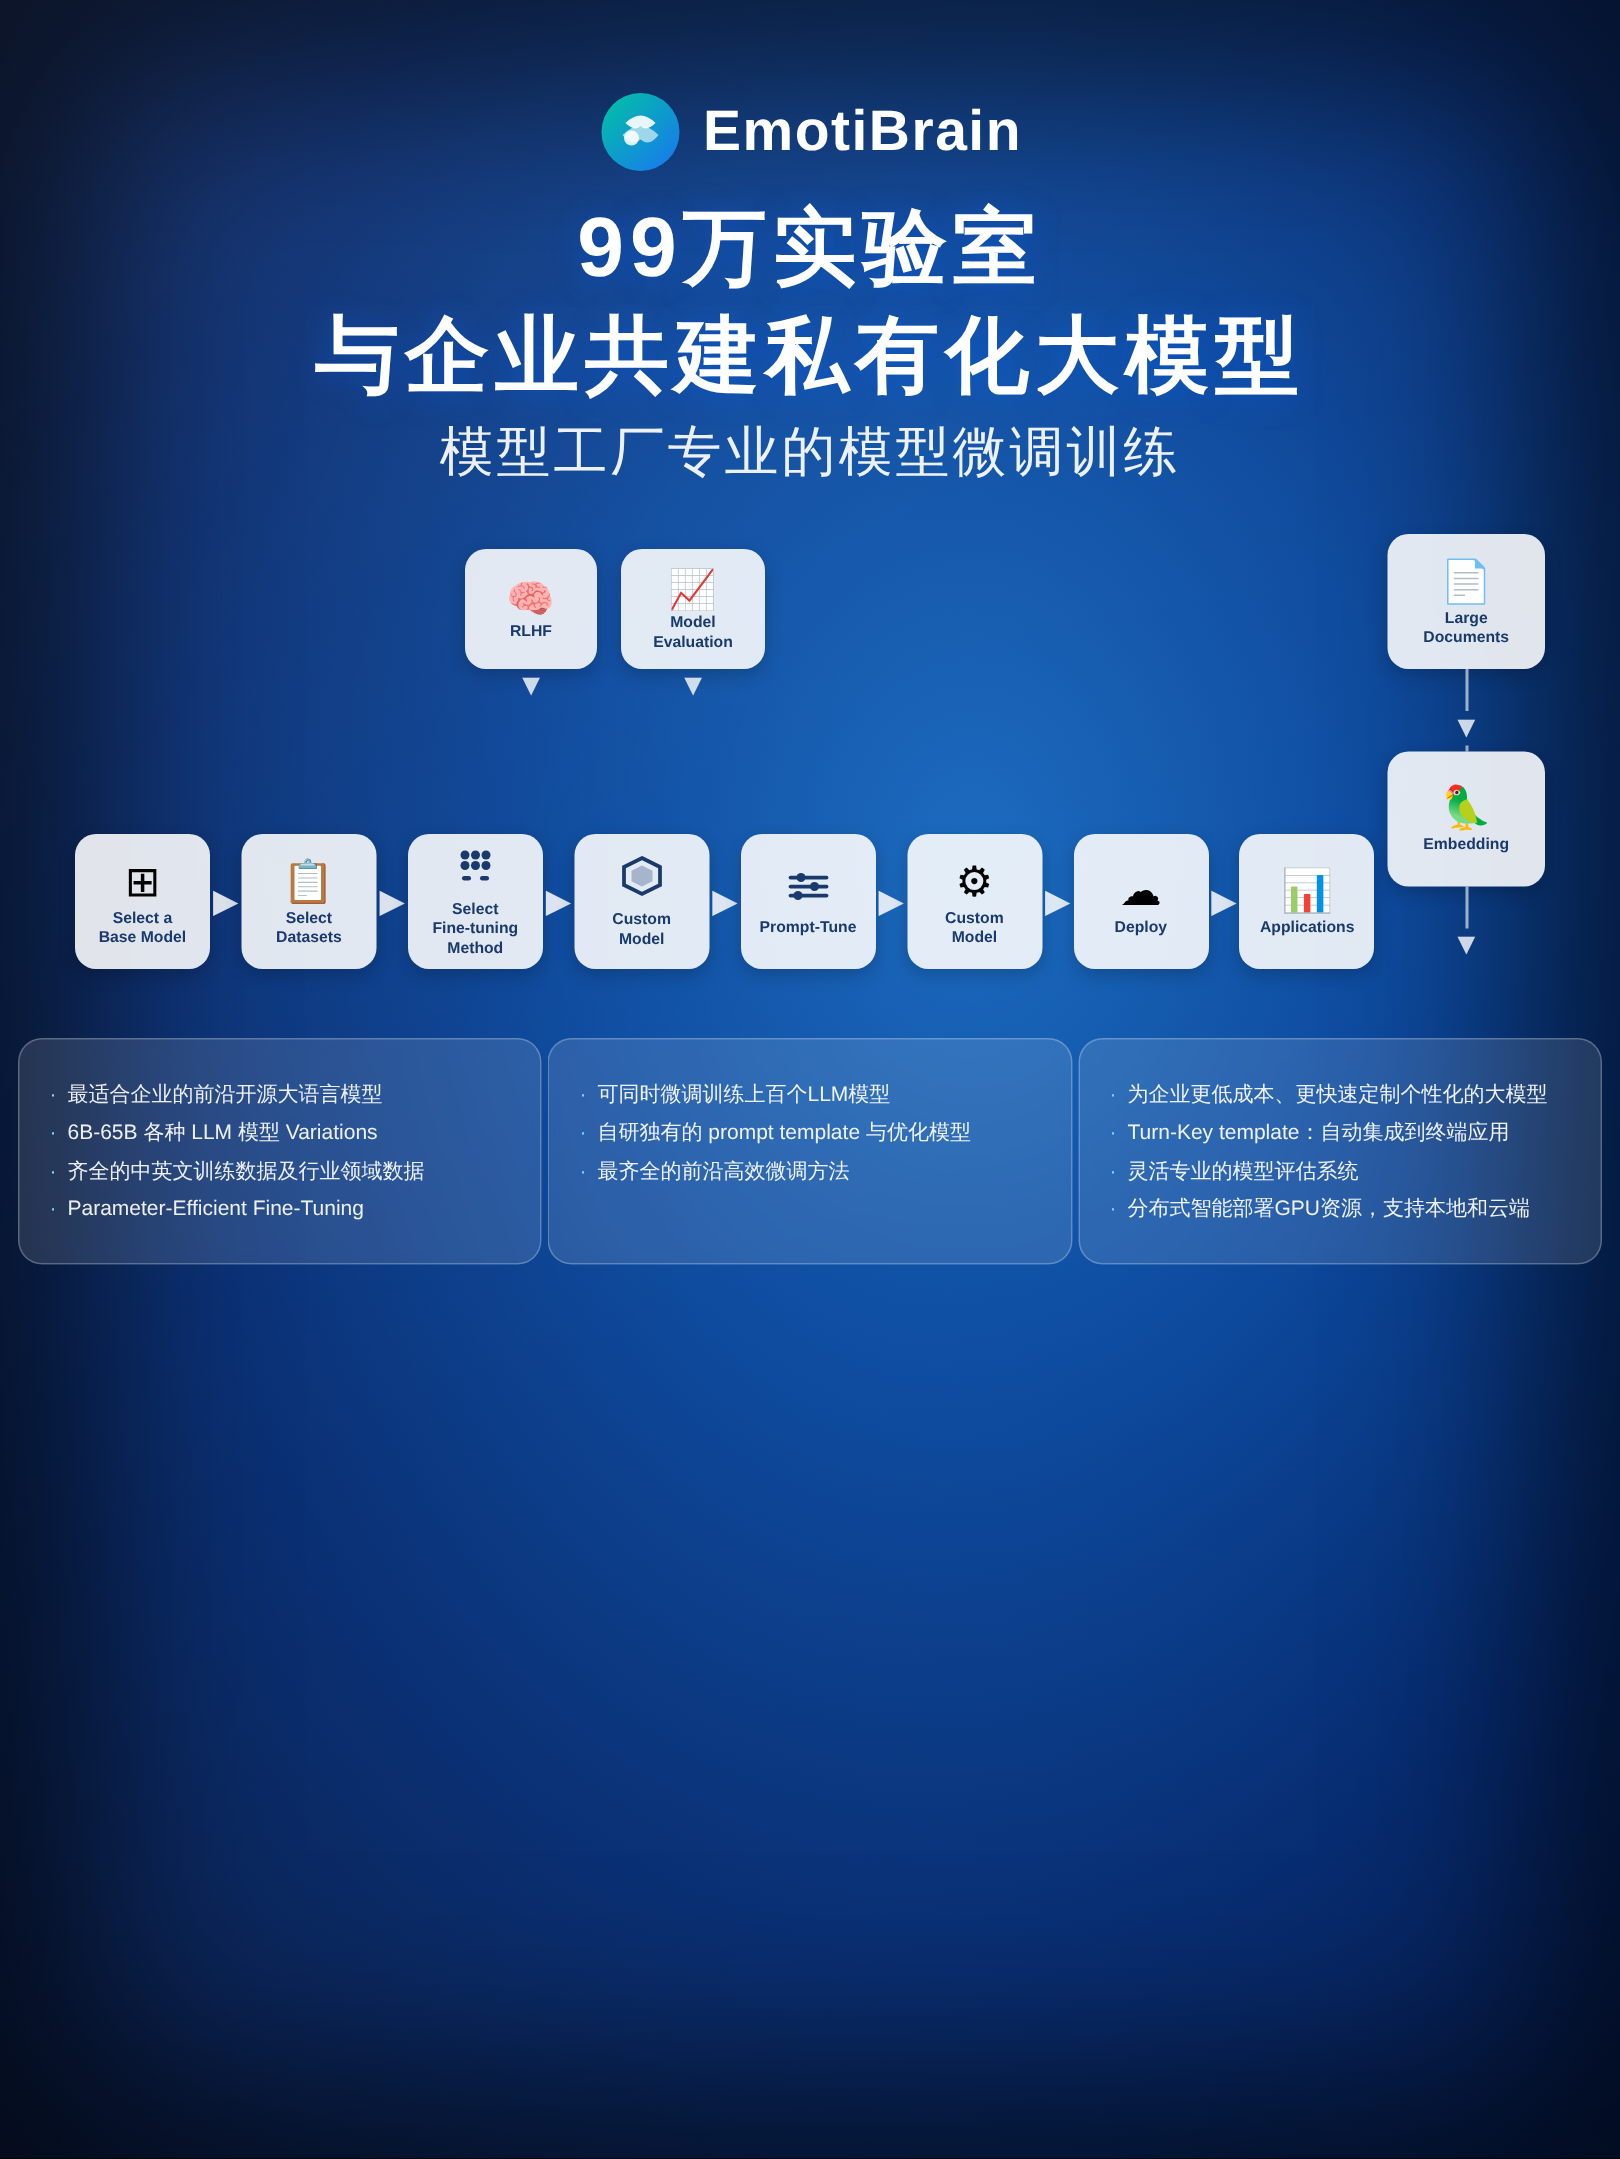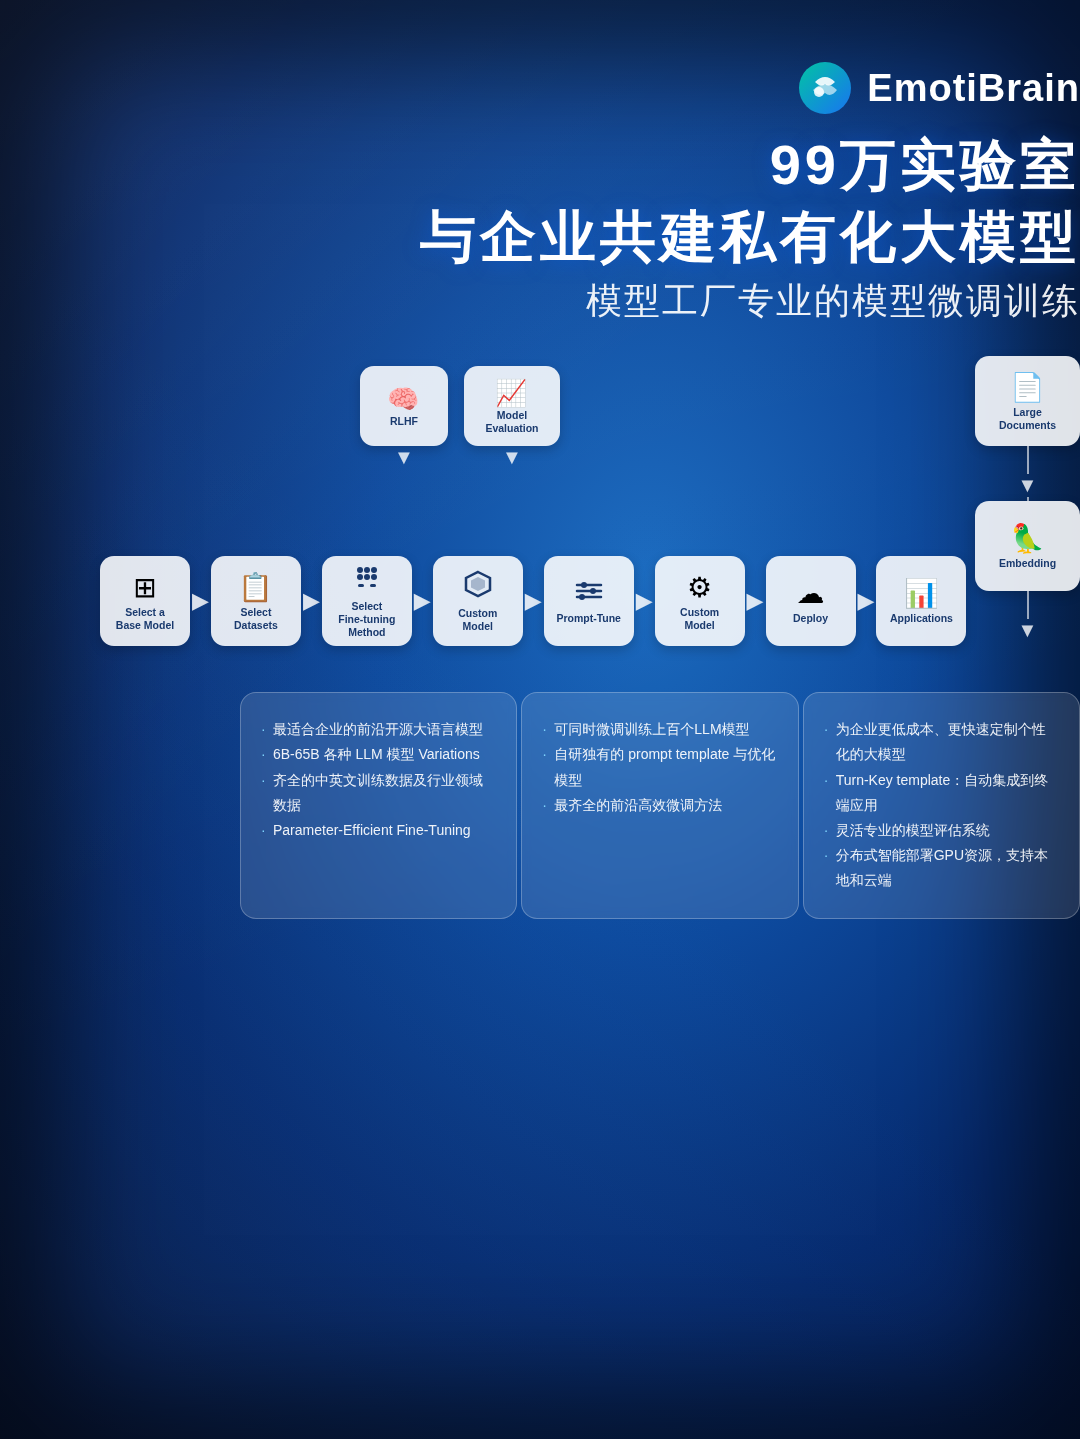--- a/index.html
+++ b/index.html
@@ -35,21 +35,21 @@
       top: 0; left: 0; right: 0; bottom: 0;
       box-shadow: inset 0 0 120px 60px rgba(0,0,0,0.55);
       pointer-events: none;
     }
 
     .content {
       position: relative;
       z-index: 2;
       display: flex;
       flex-direction: column;
-      align-items: flex-end;
+      align-items: center;
       padding-top: 60px;
     }
 
     
     .brand {
       display: flex;
       align-items: center;
       gap: 14px;
       margin-bottom: 18px;
     }
@@ -82,21 +82,21 @@
       color: rgba(255,255,255,0.92);
       text-align: center;
       margin-bottom: 30px;
       letter-spacing: 2px;
     }
 
     
     .info-cards {
       display: flex;
       gap: 4px;
-      width: 840px;
+      width: 1056px;
       margin-top: 10px;
     }
 
     .info-card {
       flex: 1;
       background: rgba(255,255,255,0.12);
       border: 1px solid rgba(255,255,255,0.25);
       border-radius: 16px;
       padding: 24px 20px;
       backdrop-filter: blur(4px);

